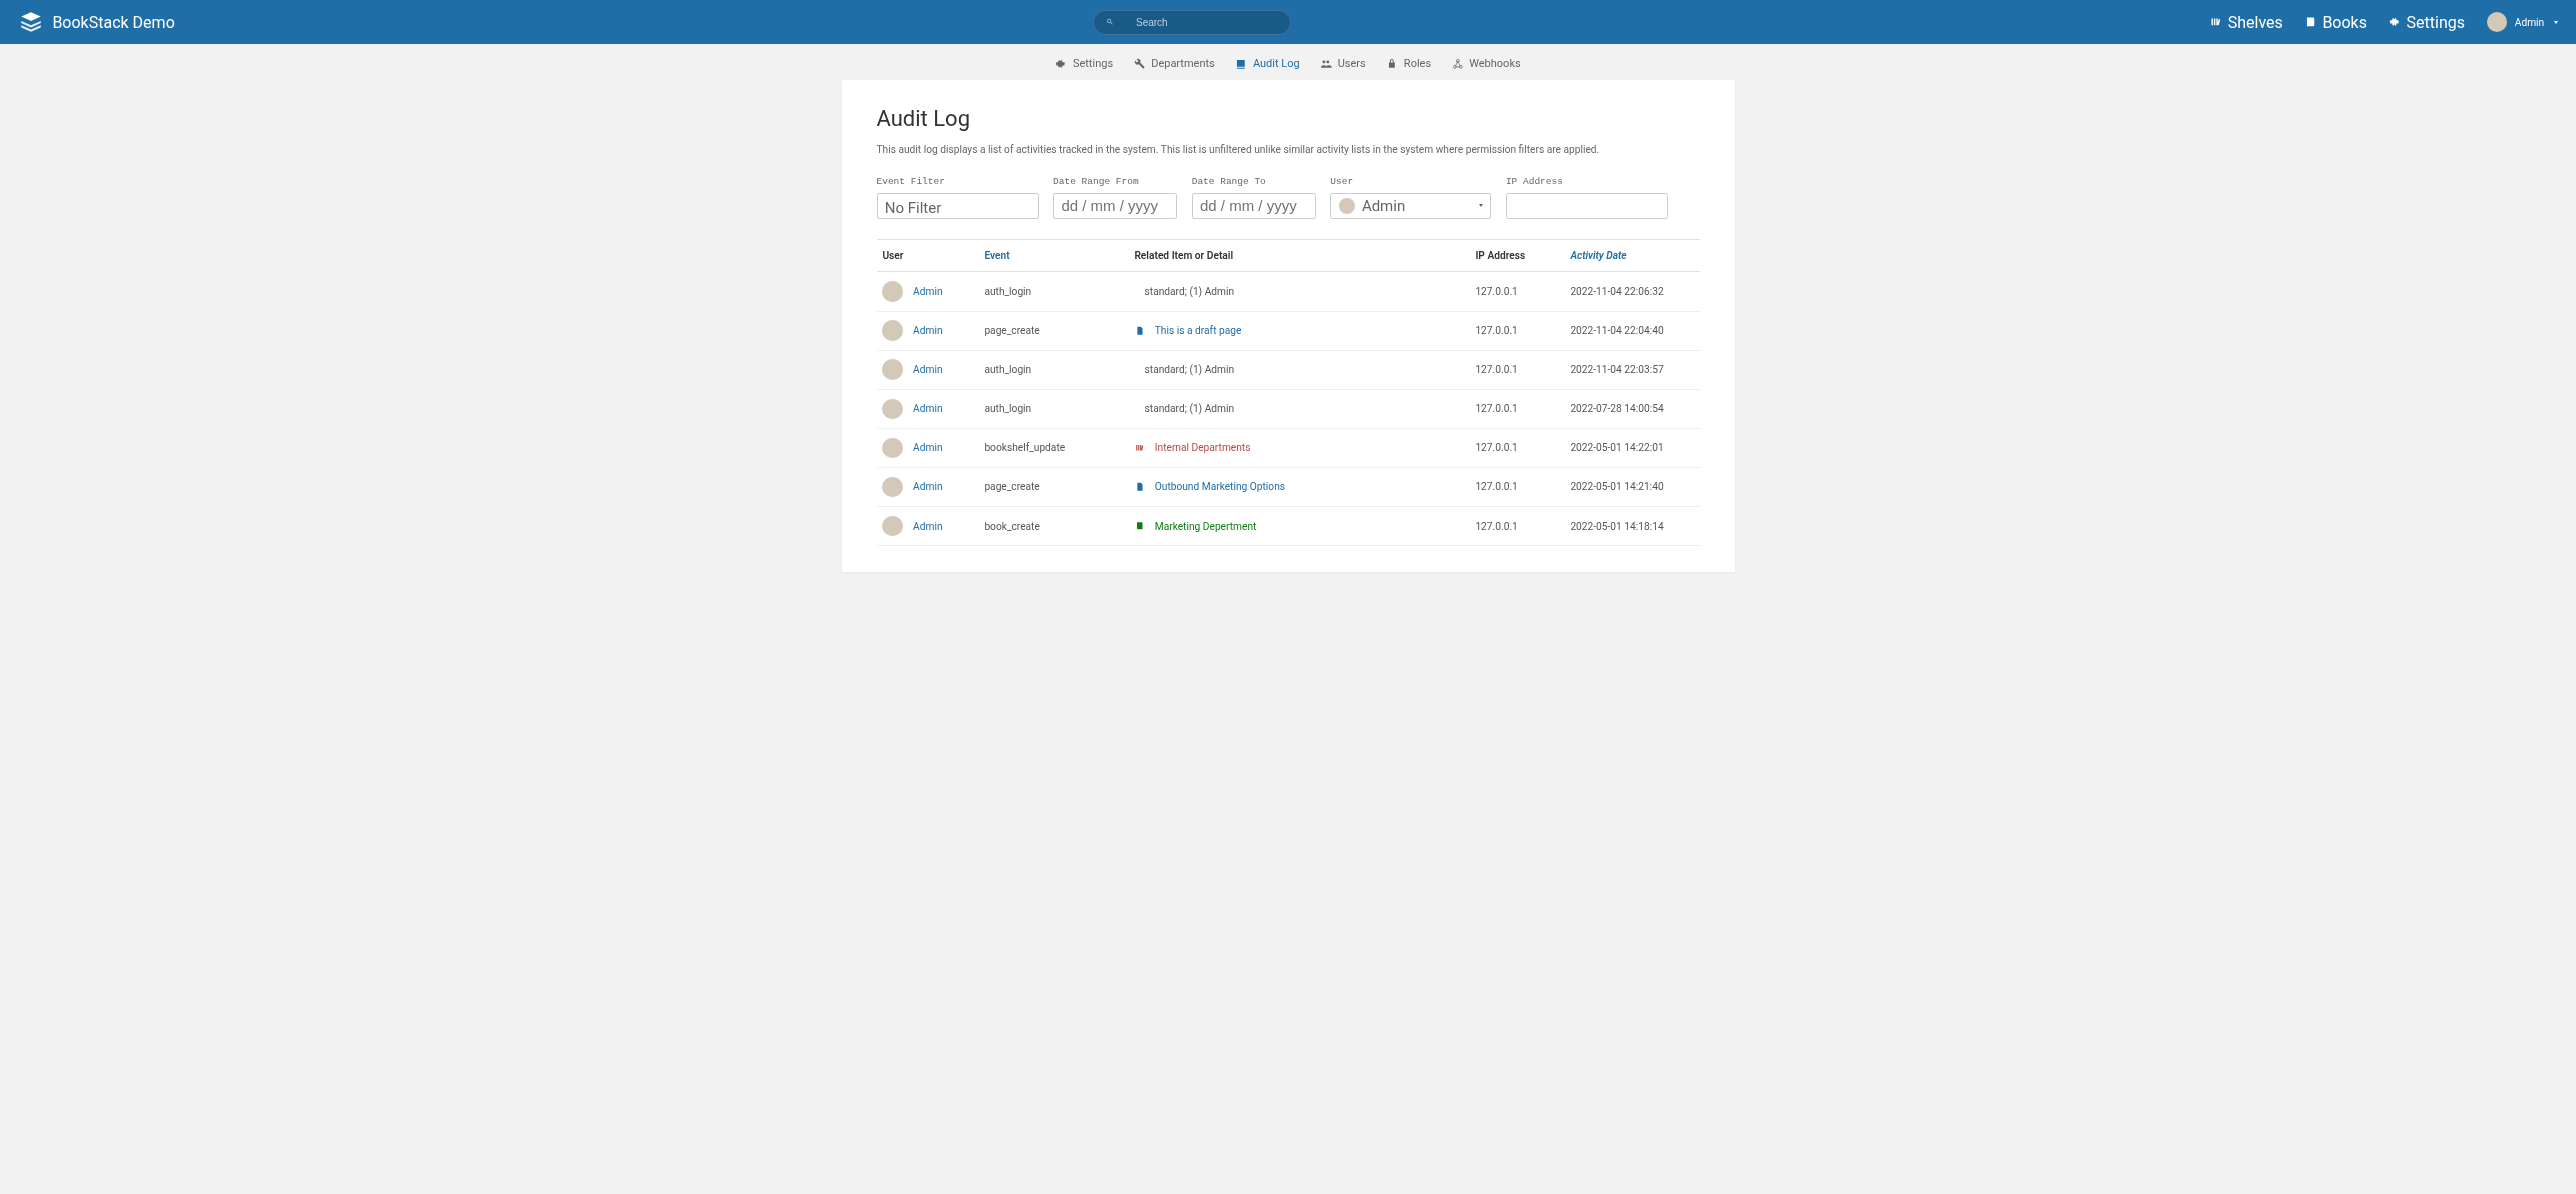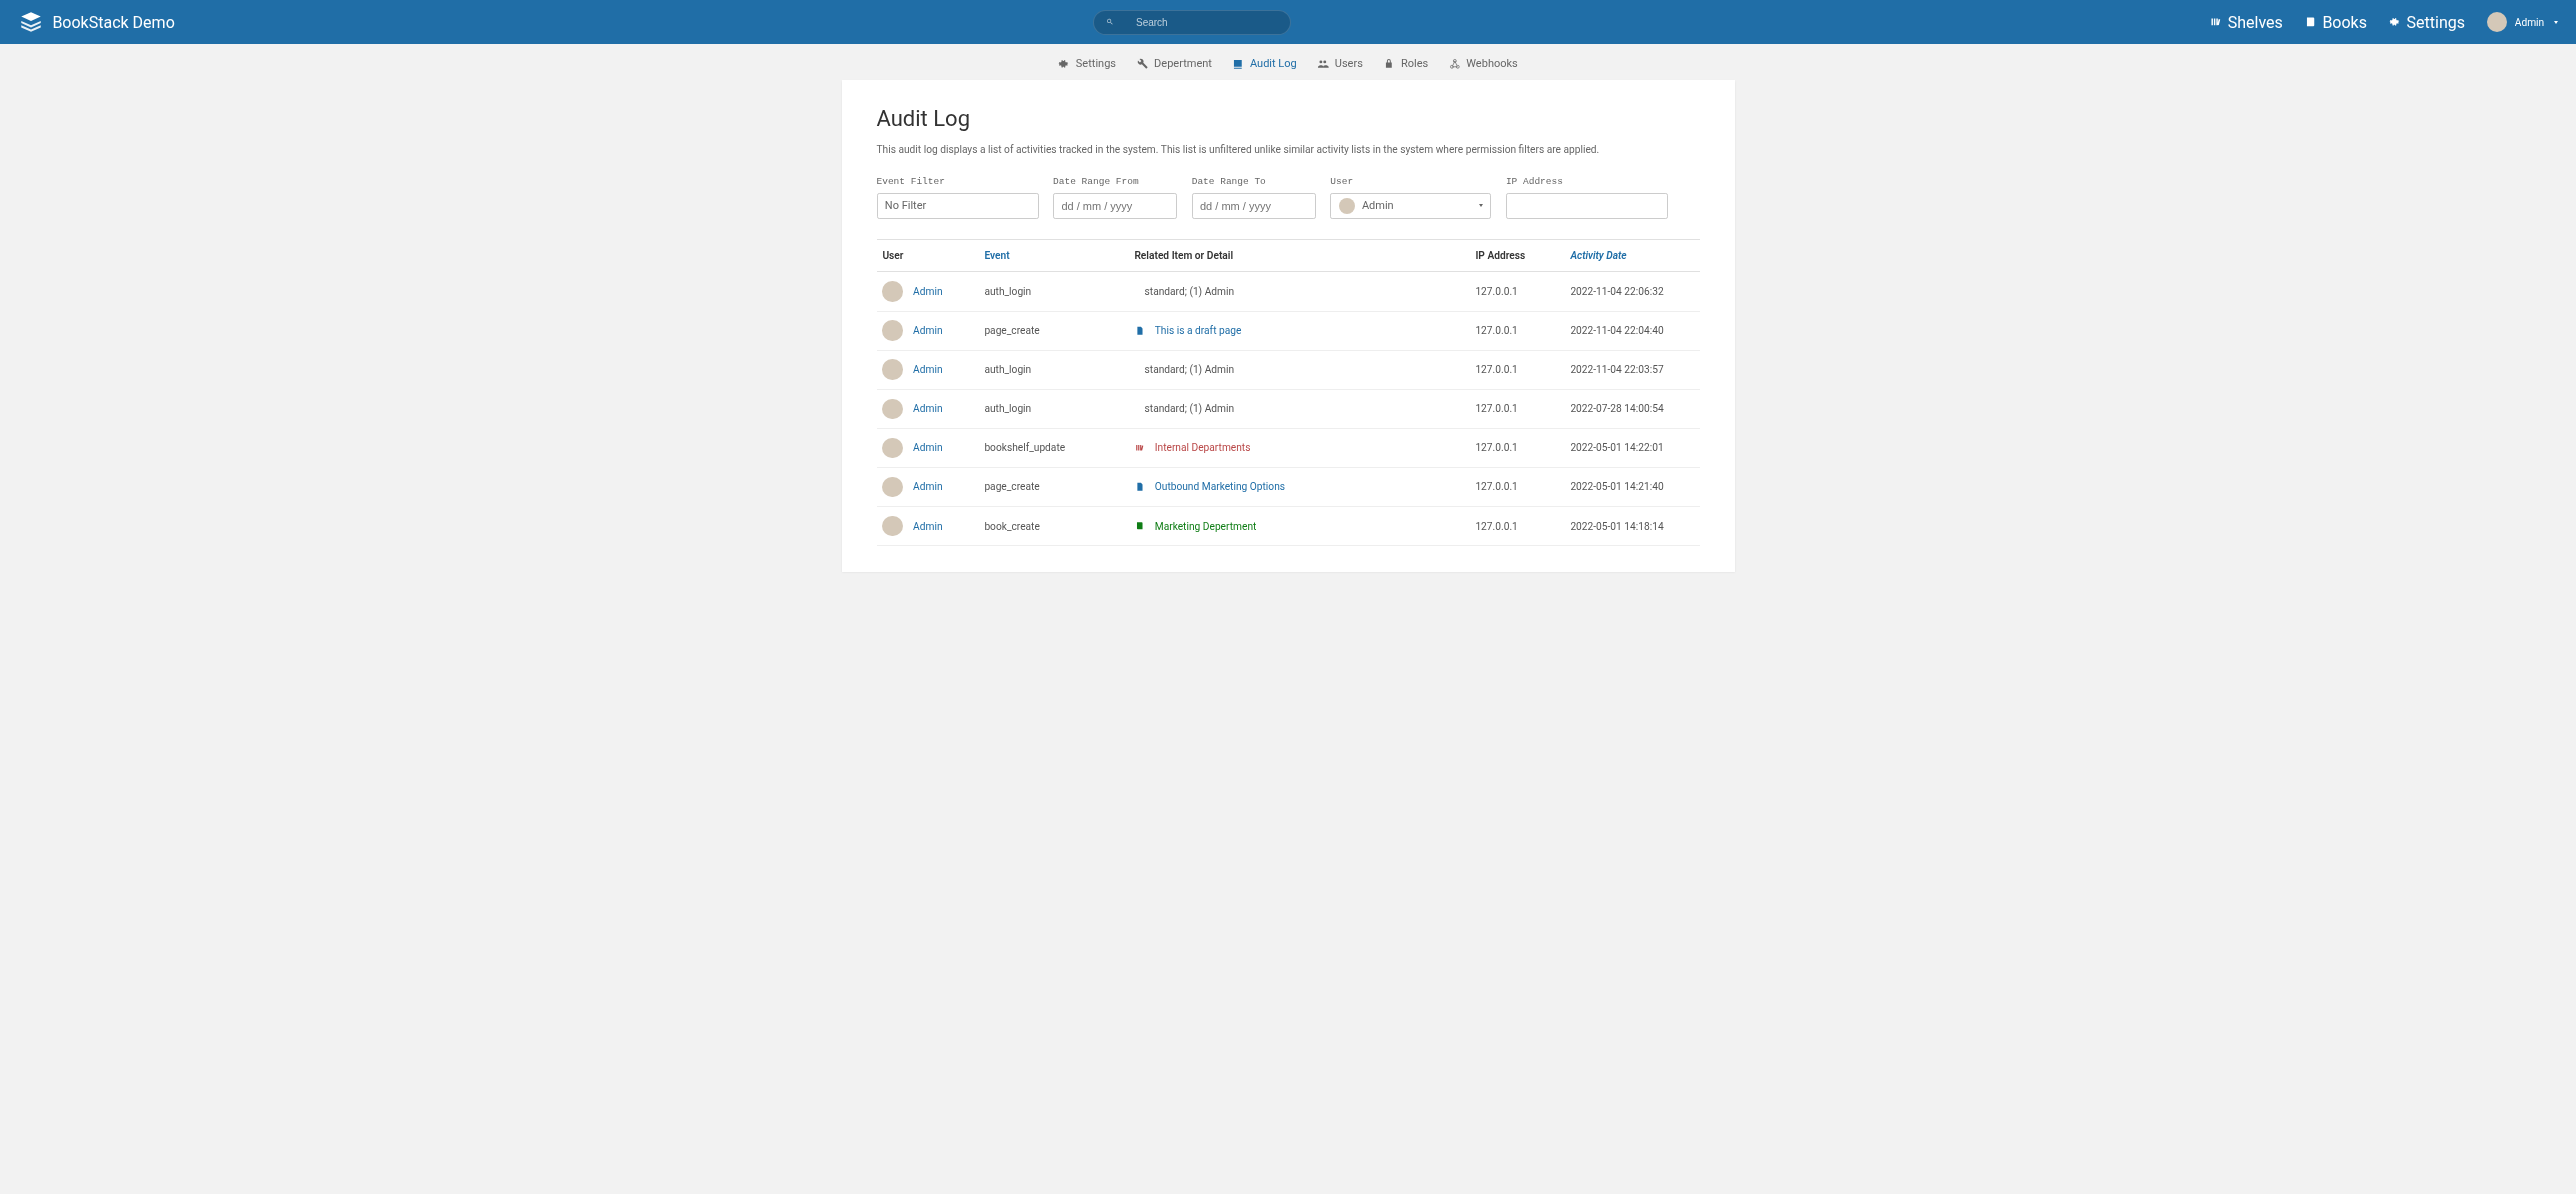--- a/index.html
+++ b/index.html
@@ -23,21 +23,21 @@
 .subnav-item { display: flex; align-items: center; gap: 5.9px; color: #666; text-decoration: none; font-size: 11px; }
 .subnav-item.active { color: #206ea7; }
 
 .card { background: #fff; max-width: 893px; margin: 0 auto 29px; padding: 26px 35px; box-shadow: 0 0.7px 2.2px rgba(0,0,0,0.08); }
 .page-title { font-size: 22px; font-weight: 400; color: #333; margin-bottom: 13px; }
 .page-desc { color: #666; font-size: 10.2px; margin-bottom: 20.5px; }
 
 .filters { display: flex; gap: 14.6px; margin-bottom: 20.5px; }
 .filter-group { display: flex; flex-direction: column; }
 .filter-label { font-size: 9.5px; color: #666; margin-bottom: 5.9px; font-family: Liberation Mono, monospace; }
-.filter-input { border: 0.7px solid #ccc; border-radius: 2.2px; padding: 5.9px 7.3px; font-size: 11px; color: #666; background: #fff; height: 26px; }
+.filter-input { border: 0.7px solid #ccc; border-radius: 2.2px; padding: 5.9px 7.3px; font-size: 15px; color: #666; background: #fff; height: 26px; }
 .fw-event { width: 162px; }
 .fw-date { width: 124px; }
 .fw-user { width: 161px; display: flex; align-items: center; gap: 7.3px; position: relative; }
 .fw-ip { width: 162px; }
 .user-select-avatar { width: 16px; height: 16px; border-radius: 50%; background: #d4c8b8; flex-shrink: 0; }
 .user-select-caret { position: absolute; right: 7.3px; width: 0; height: 0; border-left: 2.9px solid transparent; border-right: 2.9px solid transparent; border-top: 3.7px solid #666; }
 
 hr.divider { border: none; border-top: 0.7px solid #e0e0e0; margin-bottom: 0; }
 
 table { width: 100%; border-collapse: collapse; }
@@ -113,21 +113,21 @@
   <a class="subnav-item">
     <svg class="svgicon" viewBox="0 0 24 24">
         <path d="M12 8a4 4 0 1 0 0 8 4 4 0 0 0 0-8zm9 4l-2-1 1-2-2-1-1 1-2-1V5l-2-1-1 2h-2l-1-2-2 1v3l-2 1-1-1-2 1 1 2-2 1 2 1-1 2 2 1 1-1 2 1v3l2 1 1-2h2l1 2 2-1v-3l2-1 1 1 2-1-1-2z"></path>
       </svg>
     <span>Settings</span>
   </a>
   <a class="subnav-item">
     <svg class="svgicon" viewBox="0 0 24 24">
         <path d="M22 19l-9-9a6 6 0 0 0-8-8L9 6 6 9 2 5a6 6 0 0 0 8 8l9 9z"></path>
       </svg>
-    <span>Depertment</span>
+    <span>Departments</span>
   </a>
   <a class="subnav-item active">
     <svg class="svgicon" viewBox="0 0 24 24">
         <path d="M4 4h16v14H4zM4 20h16v2H4z"></path>
       </svg>
     <span>Audit Log</span>
   </a>
   <a class="subnav-item">
     <svg class="svgicon" viewBox="0 0 24 24">
         <path d="M8 11a3 3 0 1 0 0-6 3 3 0 0 0 0 6zm8 0a3 3 0 1 0 0-6 3 3 0 0 0 0 6zM2 19c0-3 4-4 6-4s6 1 6 4v1H2zm12 0c0-1 0-2-1-3 1 0 3-1 5-1s6 1 6 4v1h-10z"></path>

